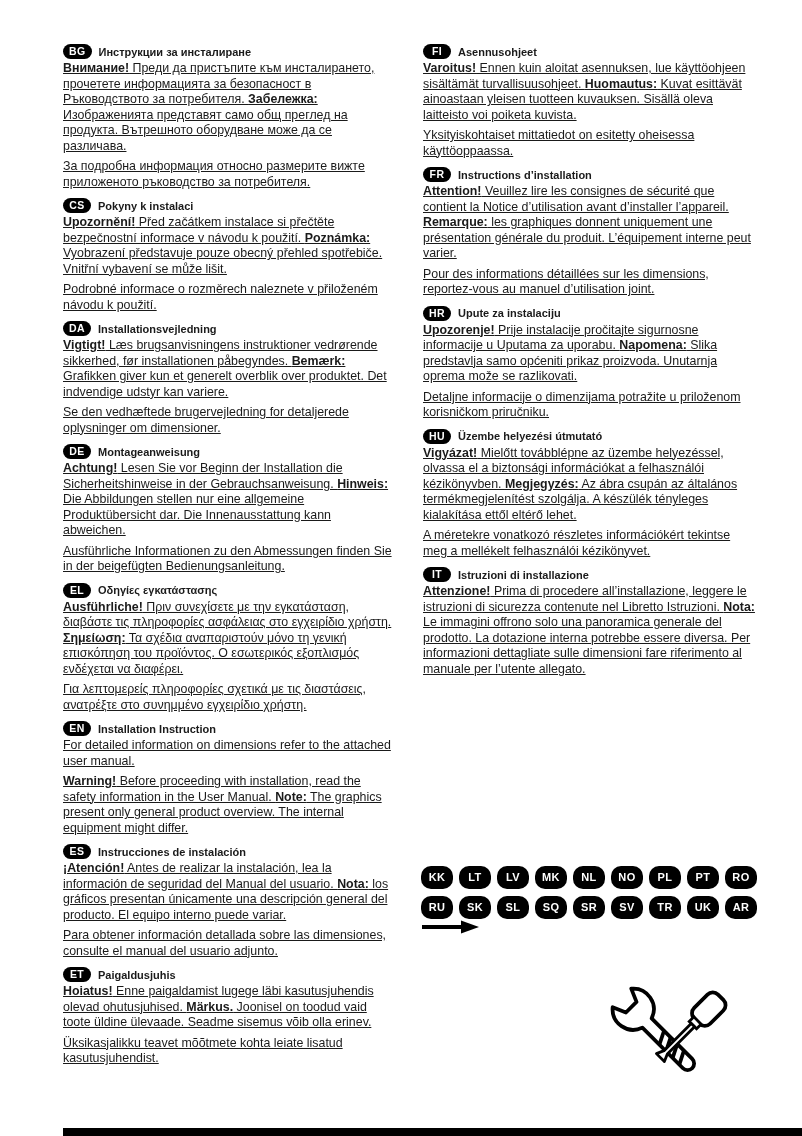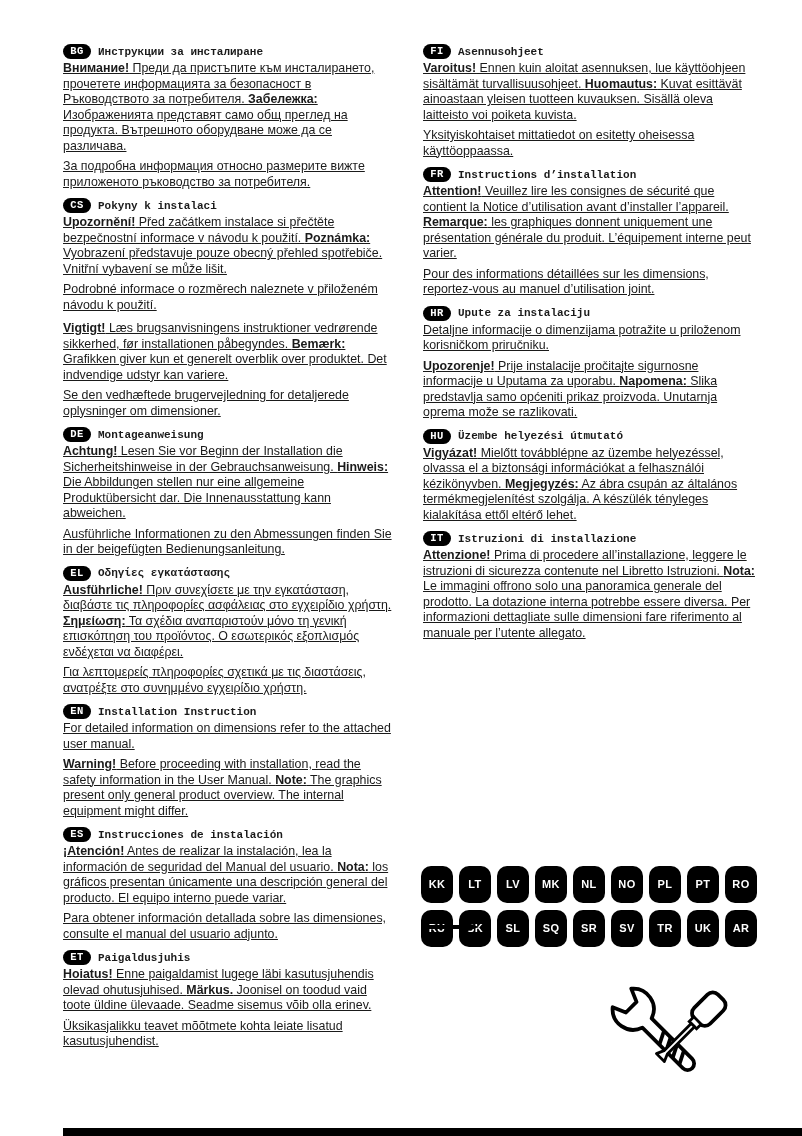--- a/index.html
+++ b/index.html
@@ -5,35 +5,35 @@
   html,body { margin:0; padding:0; }
   body {
     width:802px; height:1136px; position:relative; overflow:hidden;
     background:#ffffff; color:#1a1a1a;
     font-family:"Liberation Sans", sans-serif;
   }
   .page { position:absolute; inset:0; }
   .columns { position:absolute; top:44px; left:63px; display:flex; gap:28px; }
   .col { width:332px; }
   .lang-section { margin-bottom:8px; }
-  .sec-head { margin:0 0 2px 0; display:flex; align-items:center; gap:7px; font-size:12.6px;font-family:Liberation Mono, monospace; }
+  .sec-head { margin:0 0 2px 0; display:flex; align-items:center; gap:7px; font-size:12.6px; }
   .lang-badge {
     background:#000; color:#fff; font-weight:bold; font-size:10.5px;
     line-height:15px; padding:0 6px; border-radius:9px; display:inline-block;
     min-width:16px; text-align:center; letter-spacing:0.4px;
   }
   .sec-title { font-weight:bold; font-size:11px; }
   .sec-para { margin:0 0 5px 0; font-size:12.4px; line-height:15.5px;text-decoration:underline; }
   .sec-para b { font-weight:bold; }
   #badge-grid {
     position:absolute; left:421px; top:866px; width:332px;
     display:flex; flex-direction:column; gap:7px;
   }
   .badge-row { display:flex; gap:6px; }
-  .badge-row .lang-badge { font-size:11px; line-height:17px; padding:10px 7px; border-radius:10px; min-width:18px; }
+  .badge-row .lang-badge { font-size:11px; line-height:17px; padding:3px 7px; border-radius:10px; min-width:18px; }
   #arrow-wrap { position:absolute; left:421px; top:920px; }
   #tools-wrap { position:absolute; left:596px; top:972px; }
   .bottom-bar { position:absolute; left:63px; bottom:0; width:739px; height:8px; background:#000; }
 </style>
 </head>
 <body>
 
 <div class="page">
 
   <div class="columns">
@@ -48,20 +48,24 @@
         </section>
         <section class="lang-section">
           <h2 class="sec-head">
             <span class="lang-badge">CS</span>
             <span class="sec-title">Pokyny k instalaci</span>
           </h2>
           <p class="sec-para"><b>Upozornění!</b><span> Před začátkem instalace si přečtěte bezpečnostní informace v návodu k použití. </span><b>Poznámka:</b><span> Vyobrazení představuje pouze obecný přehled spotřebiče. Vnitřní vybavení se může lišit.</span></p>
           <p class="sec-para"><span>Podrobné informace o rozměrech naleznete v přiloženém návodu k použití.</span></p>
         </section>
         <section class="lang-section">
+          <h2 class="sec-head">
+            <span class="lang-badge">DA</span>
+            <span class="sec-title">Installationsvejledning</span>
+          </h2>
           <p class="sec-para"><b>Vigtigt!</b><span> Læs brugsanvisningens instruktioner vedrørende sikkerhed, før installationen påbegyndes. </span><b>Bemærk:</b><span> Grafikken giver kun et generelt overblik over produktet. Det indvendige udstyr kan variere.</span></p>
           <p class="sec-para"><span>Se den vedhæftede brugervejledning for detaljerede oplysninger om dimensioner.</span></p>
         </section>
         <section class="lang-section">
           <h2 class="sec-head">
             <span class="lang-badge">DE</span>
             <span class="sec-title">Montageanweisung</span>
           </h2>
           <p class="sec-para"><b>Achtung!</b><span> Lesen Sie vor Beginn der Installation die Sicherheitshinweise in der Gebrauchsanweisung. </span><b>Hinweis:</b><span> Die Abbildungen stellen nur eine allgemeine Produktübersicht dar. Die Innenausstattung kann abweichen.</span></p>
           <p class="sec-para"><span>Ausführliche Informationen zu den Abmessungen finden Sie in der beigefügten Bedienungsanleitung.</span></p>
@@ -114,29 +118,30 @@
             <span class="sec-title">Instructions d’installation</span>
           </h2>
           <p class="sec-para"><b>Attention!</b><span> Veuillez lire les consignes de sécurité que contient la Notice d’utilisation avant d’installer l’appareil. </span><b>Remarque:</b><span> les graphiques donnent uniquement une présentation générale du produit. L’équipement interne peut varier.</span></p>
           <p class="sec-para"><span>Pour des informations détaillées sur les dimensions, reportez-vous au manuel d’utilisation joint.</span></p>
         </section>
         <section class="lang-section">
           <h2 class="sec-head">
             <span class="lang-badge">HR</span>
             <span class="sec-title">Upute za instalaciju</span>
           </h2>
+          <p class="sec-para"><b>Upozorenje!</b><span> Prije instalacije pročitajte sigurnosne informacije u Uputama za uporabu. </span><b>Napomena:</b><span> Slika predstavlja samo općeniti prikaz proizvoda. Unutarnja oprema može se razlikovati.</span></p>
           <p class="sec-para"><span>Detaljne informacije o dimenzijama potražite u priloženom korisničkom priručniku.</span></p>
-          <p class="sec-para"><b>Upozorenje!</b><span> Prije instalacije pročitajte sigurnosne informacije u Uputama za uporabu. </span><b>Napomena:</b><span> Slika predstavlja samo općeniti prikaz proizvoda. Unutarnja oprema može se razlikovati.</span></p>
         </section>
         <section class="lang-section">
           <h2 class="sec-head">
             <span class="lang-badge">HU</span>
             <span class="sec-title">Üzembe helyezési útmutató</span>
           </h2>
           <p class="sec-para"><b>Vigyázat!</b><span> Mielőtt továbblépne az üzembe helyezéssel, olvassa el a biztonsági információkat a felhasználói kézikönyvben. </span><b>Megjegyzés:</b><span> Az ábra csupán az általános termékmegjelenítést szolgálja. A készülék tényleges kialakítása ettől eltérő lehet.</span></p>
+          <p class="sec-para"><span>A méretekre vonatkozó részletes információkért tekintse meg a mellékelt felhasználói kézikönyvet.</span></p>
         </section>
         <section class="lang-section">
           <h2 class="sec-head">
             <span class="lang-badge">IT</span>
             <span class="sec-title">Istruzioni di installazione</span>
           </h2>
           <p class="sec-para"><b>Attenzione!</b><span> Prima di procedere all’installazione, leggere le istruzioni di sicurezza contenute nel Libretto Istruzioni. </span><b>Nota:</b><span> Le immagini offrono solo una panoramica generale del prodotto. La dotazione interna potrebbe essere diversa. Per informazioni dettagliate sulle dimensioni fare riferimento al manuale per l’utente allegato.</span></p>
         </section>
       </div>
   </div>

